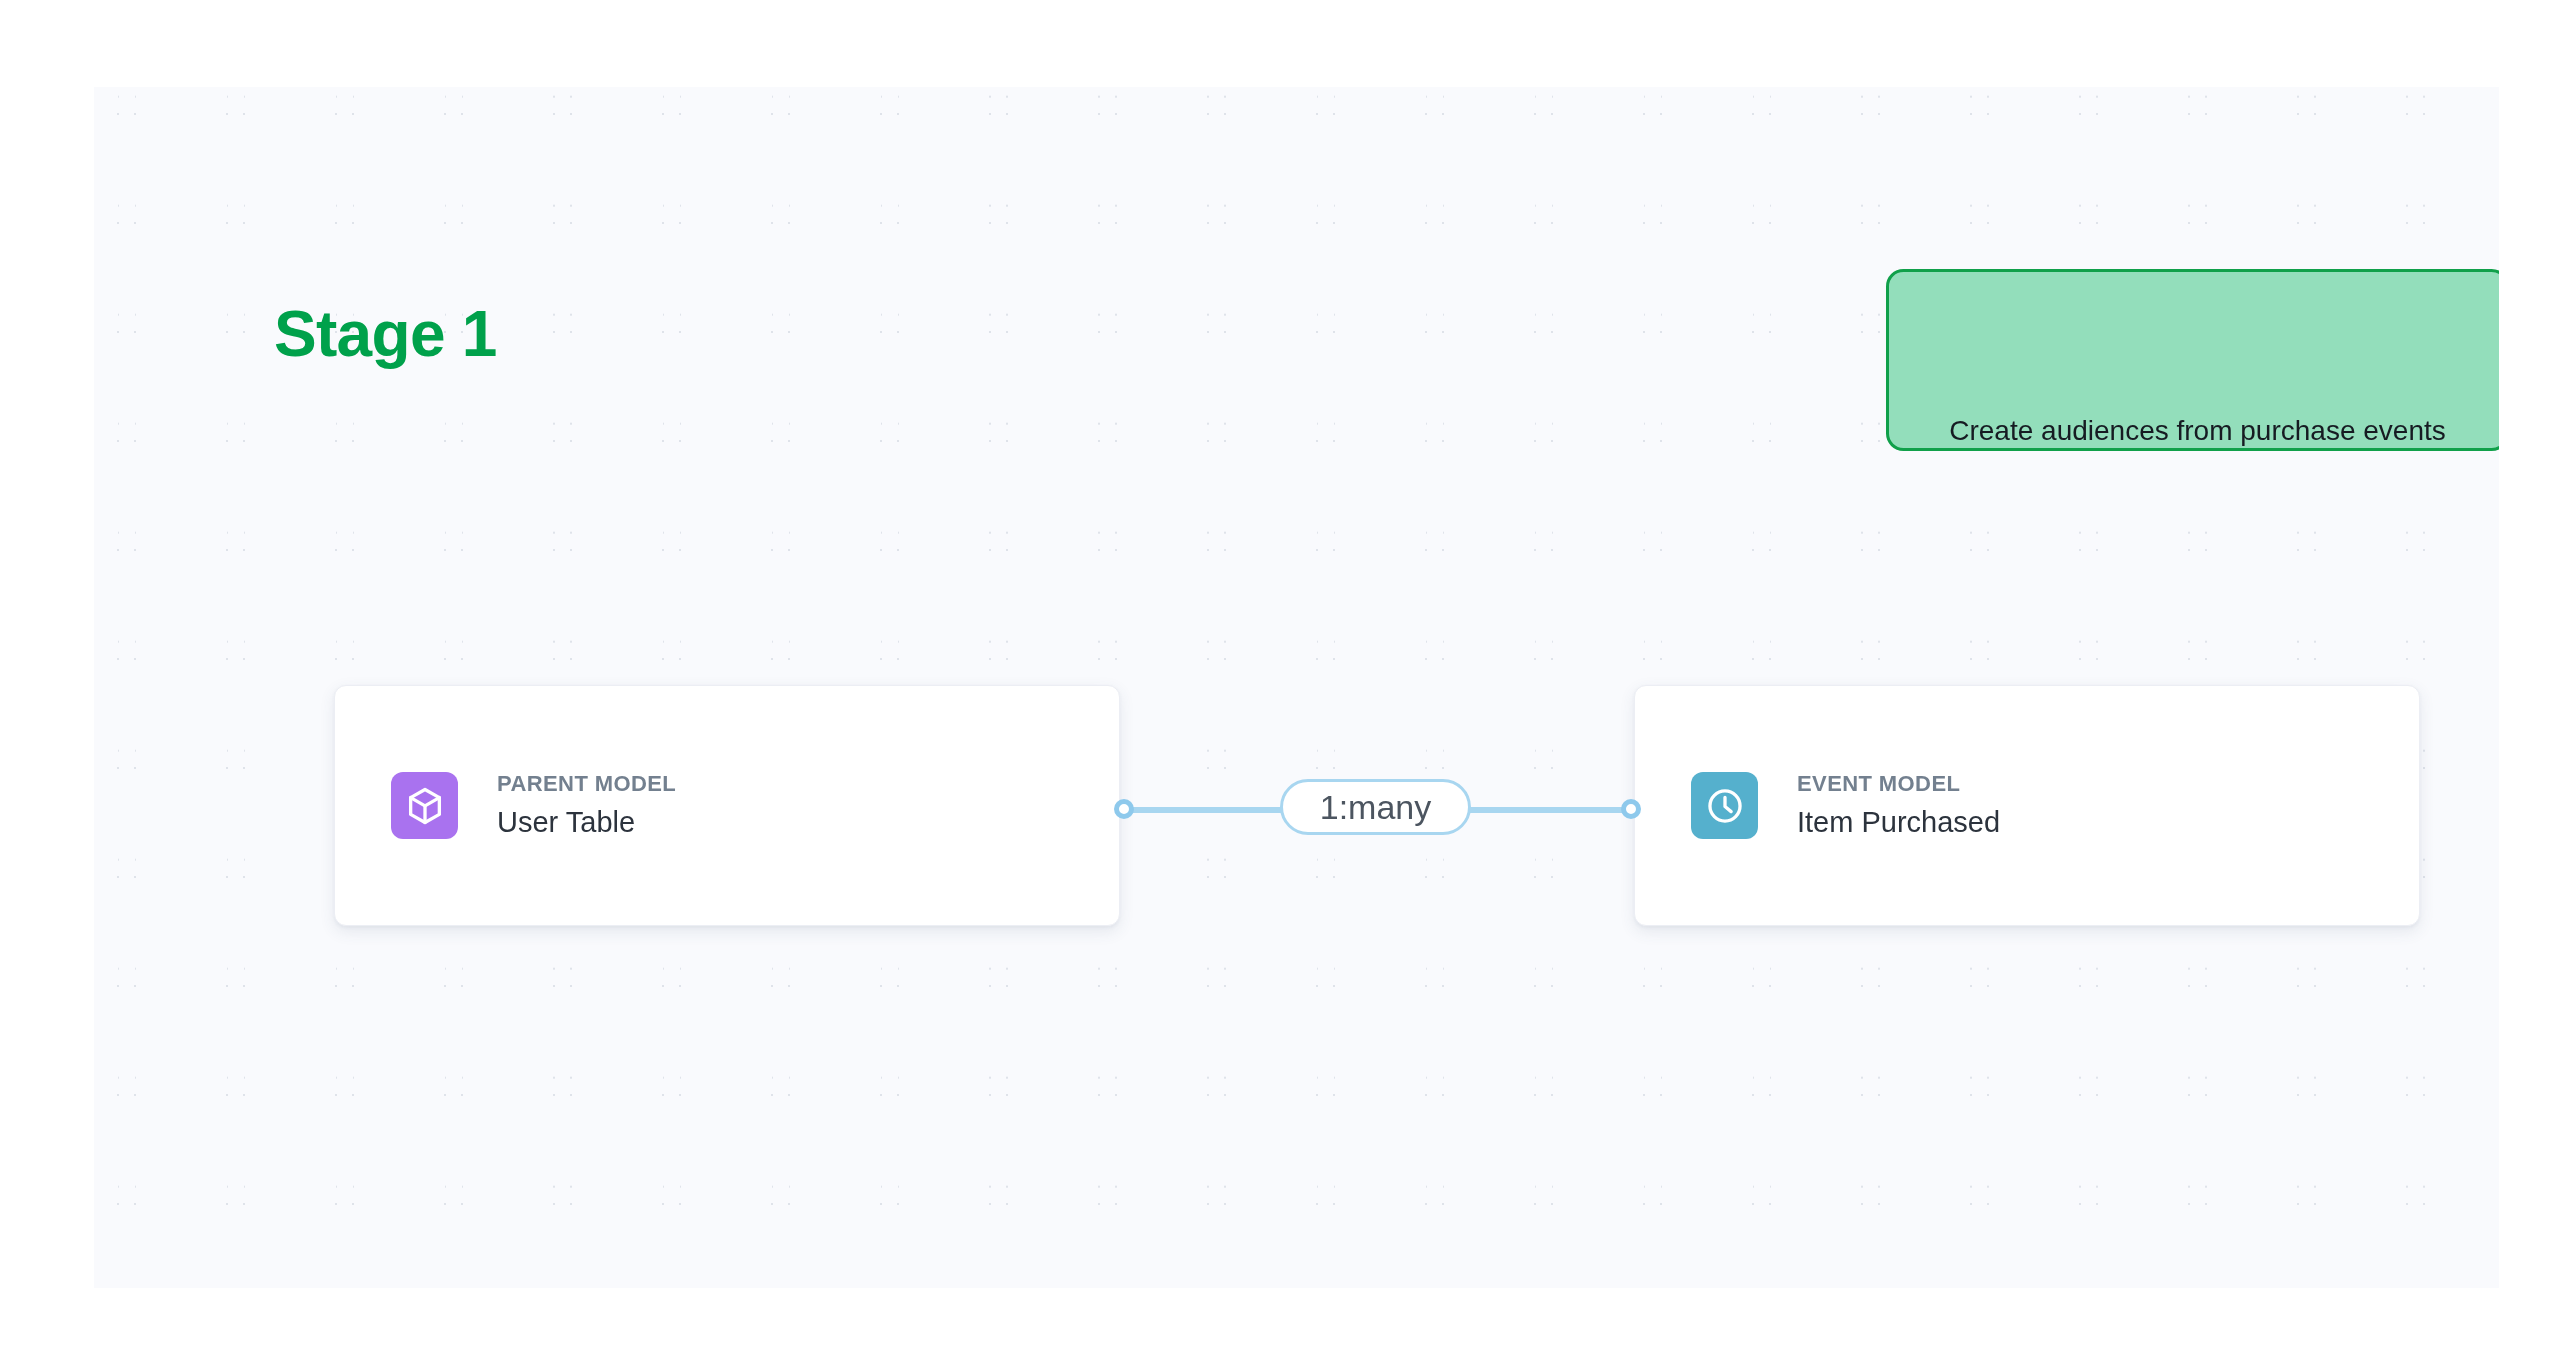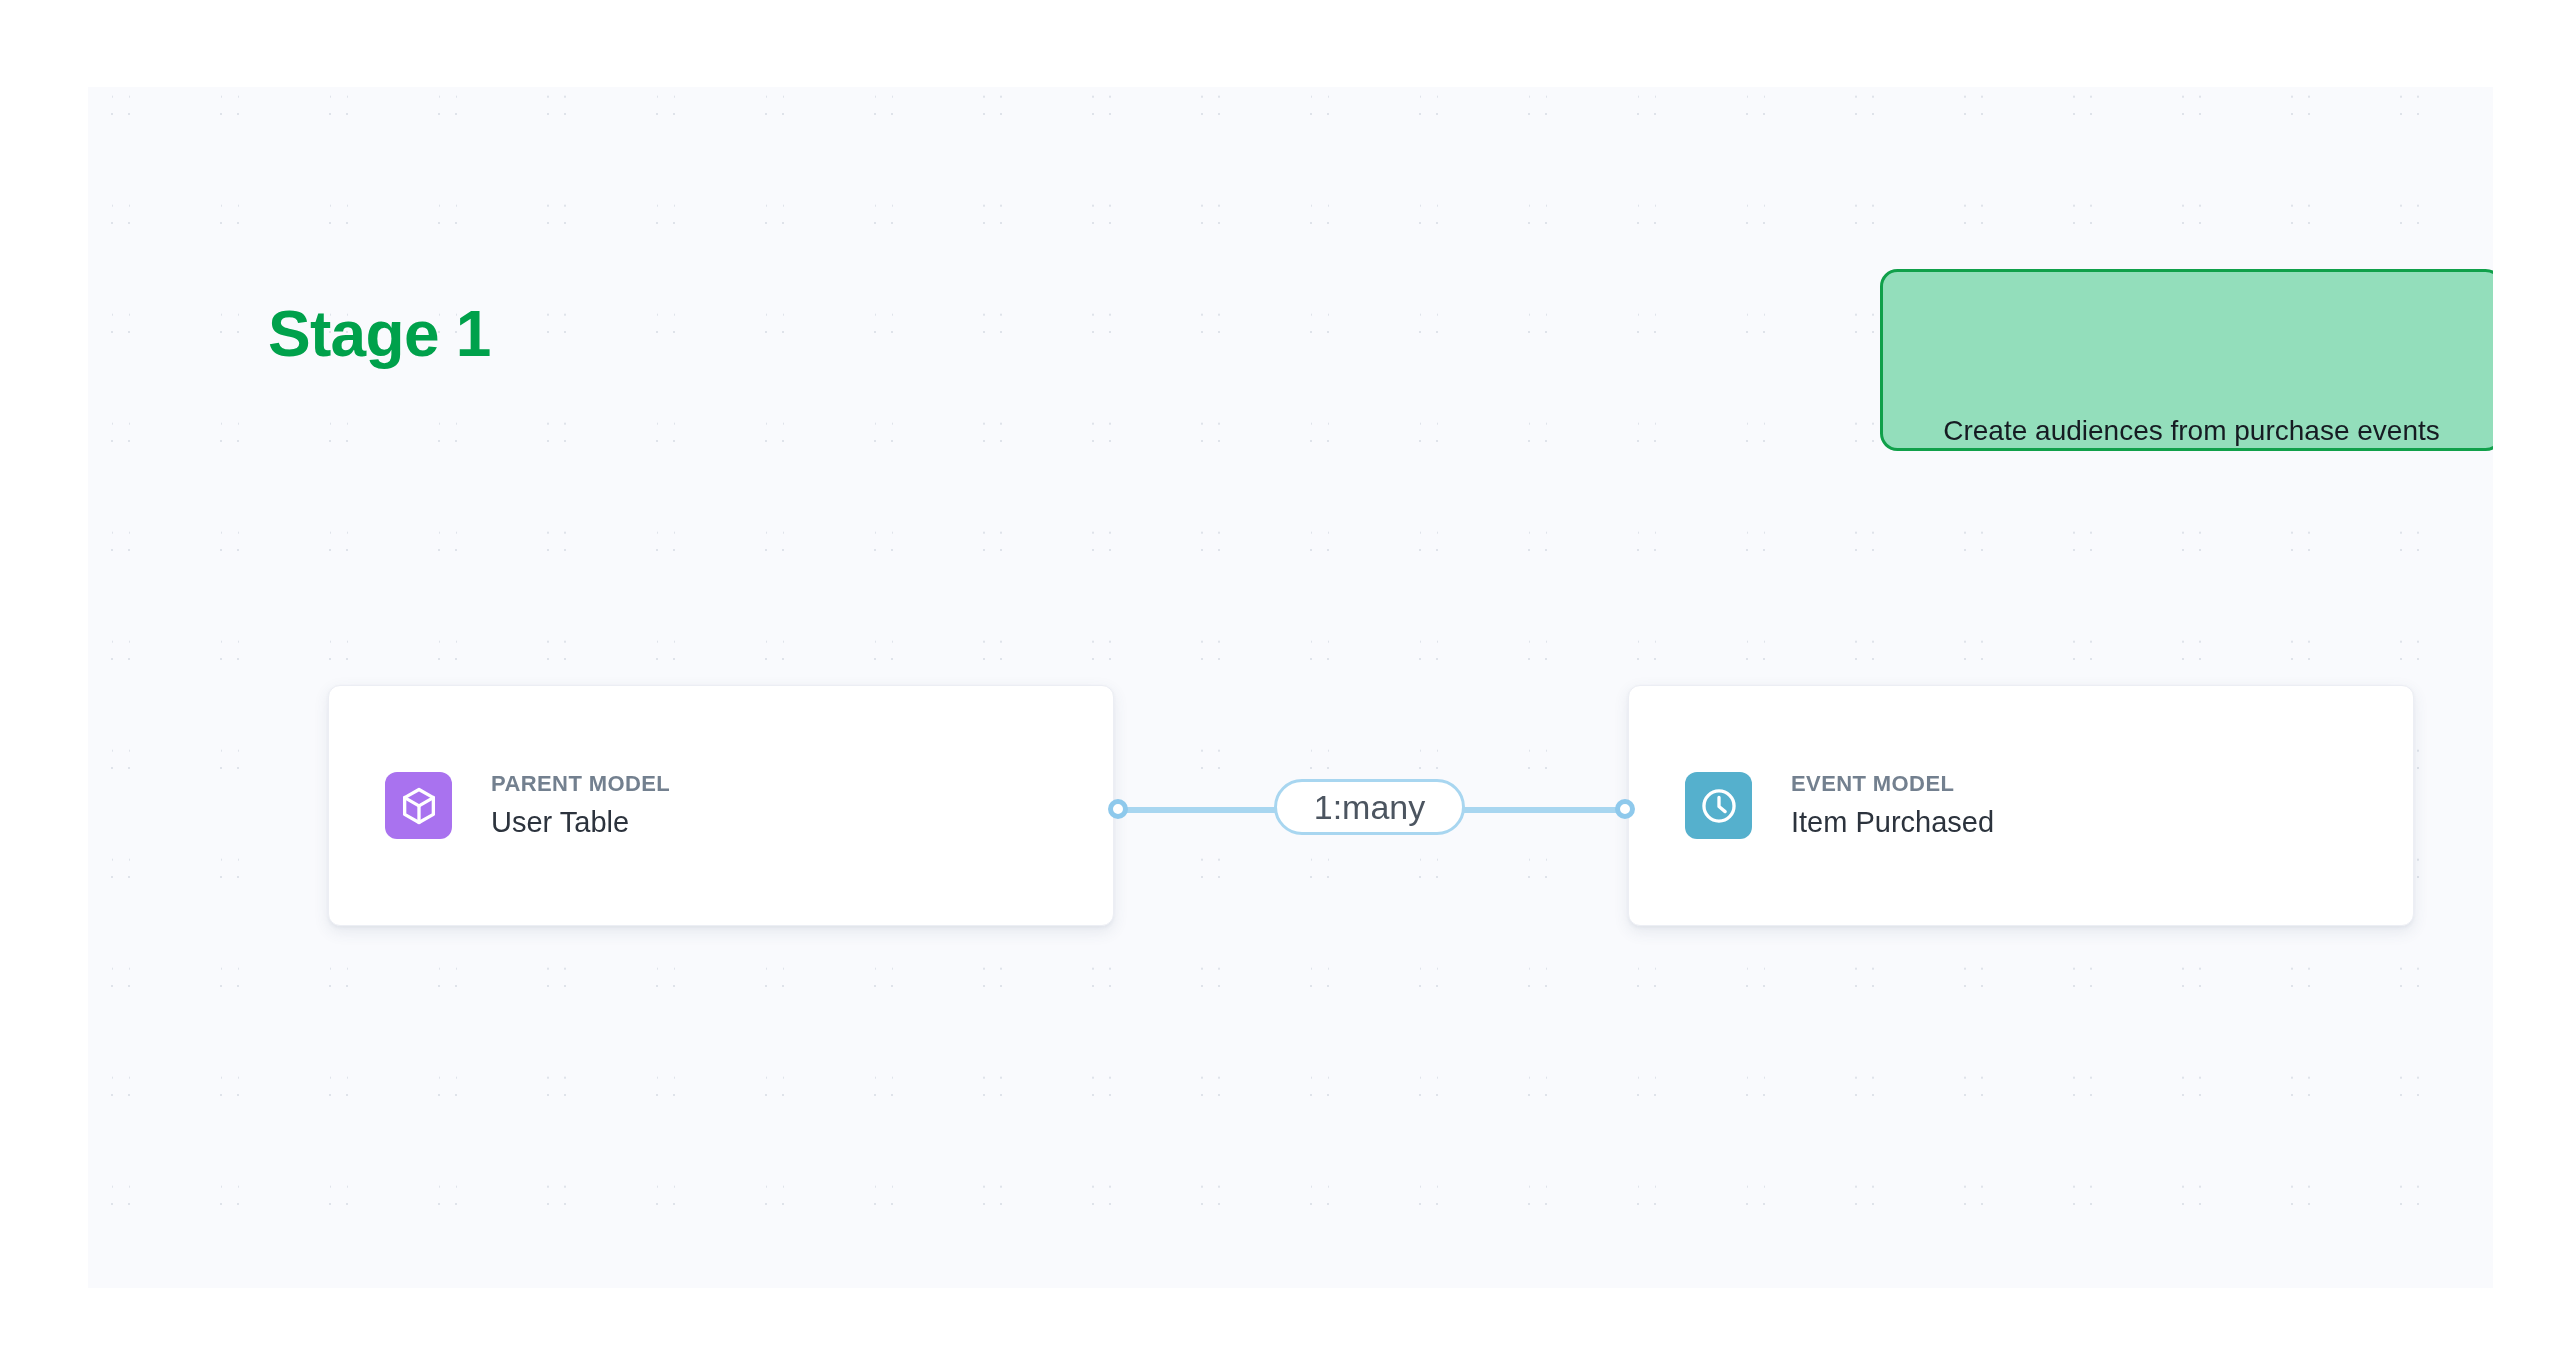--- a/index.html
+++ b/index.html
@@ -17,21 +17,21 @@
   #stage {
     position: relative;
     width: 2576px;
     height: 1373px;
     background: #ffffff;
   }
 
   
   .canvas {
     position: absolute;
-    left: 88px;
+    left: 94px;
     top: 87px;
     width: 2405px;
     height: 1201px;
     background: #f9fafd;
     background-image:
       radial-gradient(circle at 1px 1px, #dfe3ea 1.1px, rgba(0,0,0,0) 1.2px),
       radial-gradient(circle at 1px 1px, #dfe3ea 1.1px, rgba(0,0,0,0) 1.2px),
       radial-gradient(circle at 1px 1px, #dfe3ea 1.1px, rgba(0,0,0,0) 1.2px),
       radial-gradient(circle at 1px 1px, #dfe3ea 1.1px, rgba(0,0,0,0) 1.2px);
     background-size: 109px 109px, 109px 109px, 109px 109px, 109px 109px;

